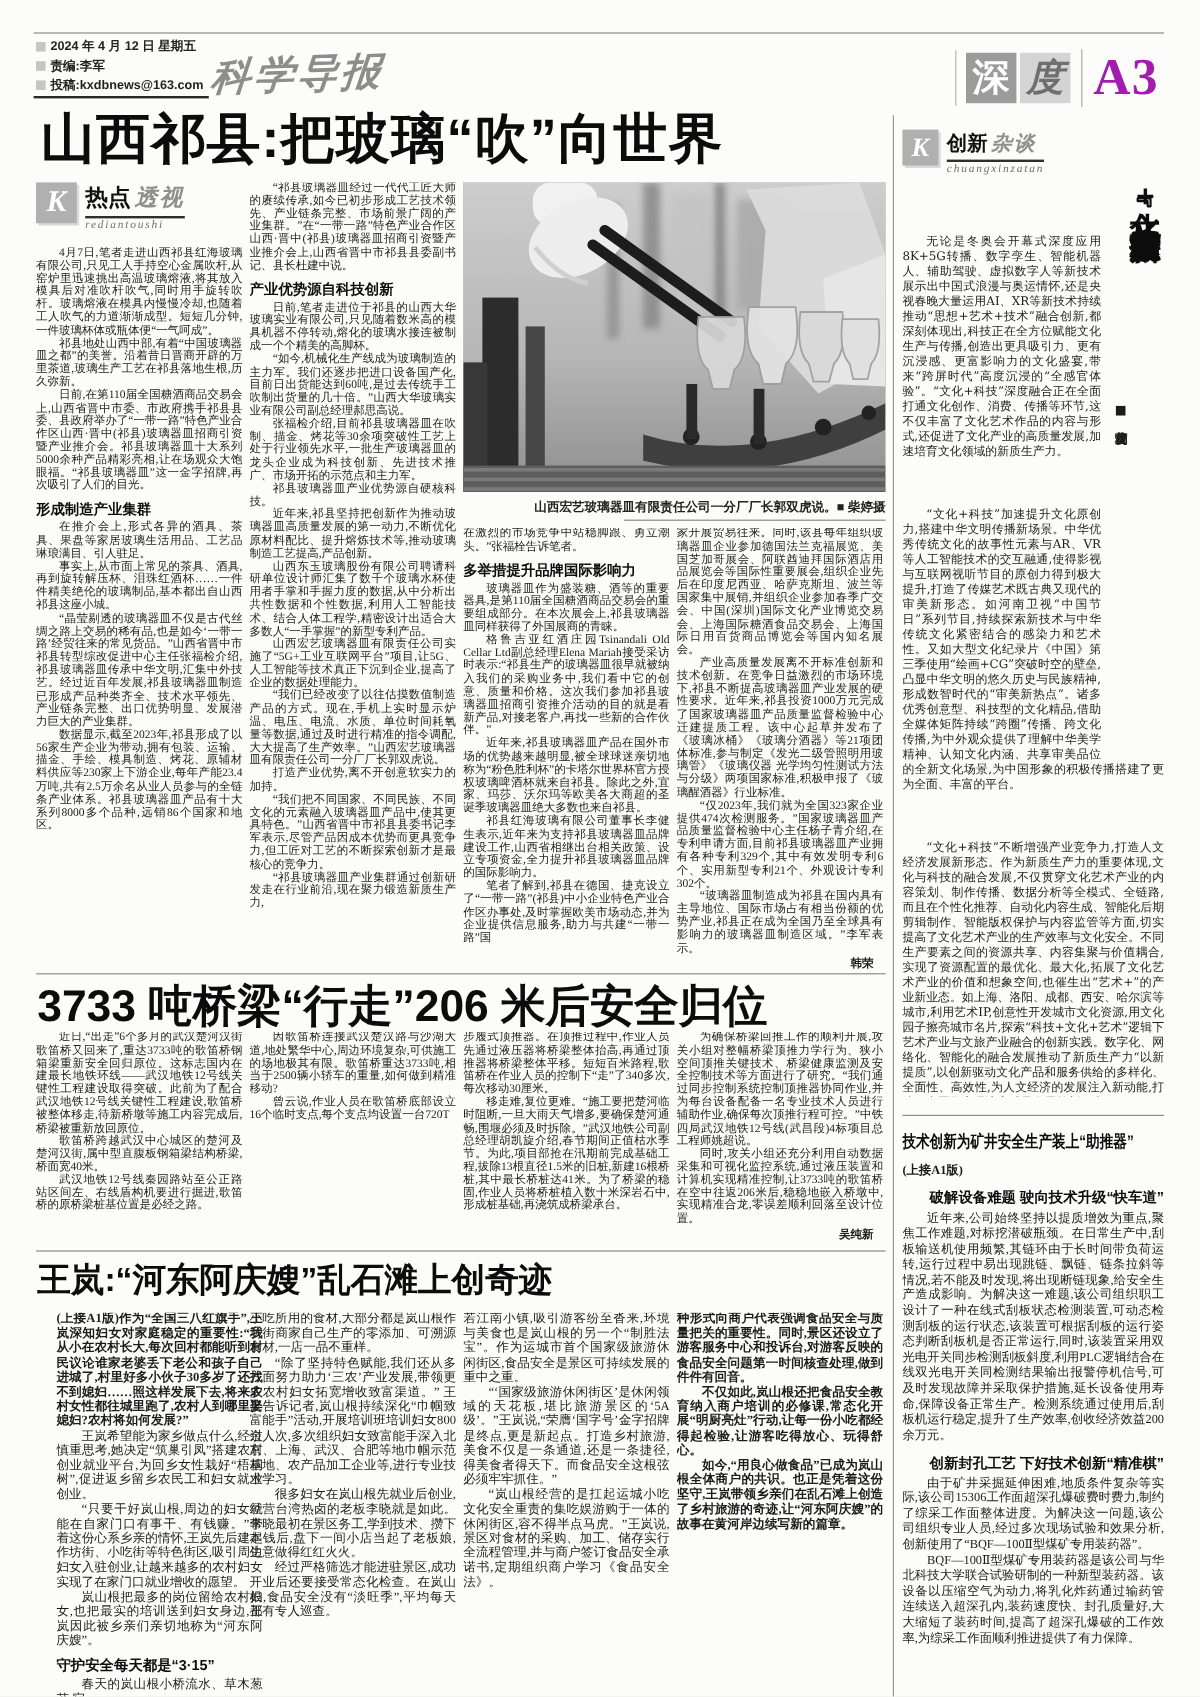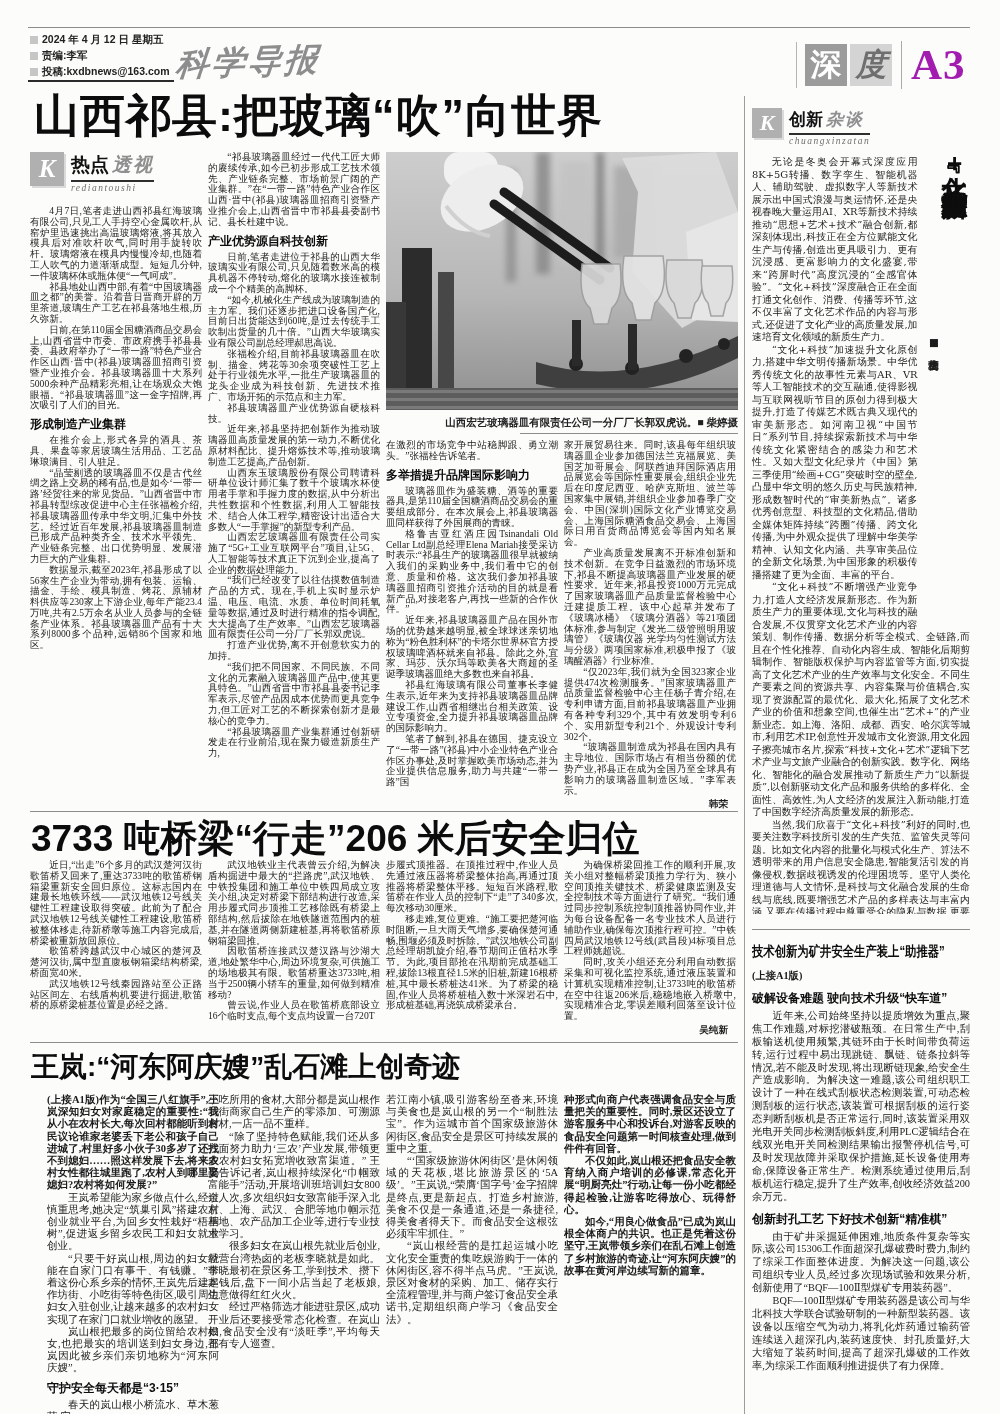--- a/index.html
+++ b/index.html
@@ -50,28 +50,28 @@
   
   .photo{position:absolute;left:386px;top:152px;width:352px;height:258px;background:#b9b9b9;overflow:hidden;}
   .photo-caption{position:absolute;left:386px;top:416px;width:352px;font:700 10.5px "Liberation Sans",sans-serif;text-align:right;color:#222;}
 
   
   .cx-article{position:absolute;left:752px;top:156px;width:218px;height:758px;overflow:hidden;
               font-size:9.9px;line-height:12.5px;text-align:justify;color:#1c1c1c;font-family:"DejaVu Serif",serif;}
   .cx-float{float:right;writing-mode:vertical-rl;height:474px;margin-left:7px;}
   .cx-title{font-size:26px;line-height:30px;font-weight:700;color:#0d0d0d;letter-spacing:0px;font-family:"Liberation Sans",sans-serif;}
   .cx-byline{font-size:10.5px;font-weight:700;padding-top:180px;margin-left:3px;}
-  .cx-article .blk-p{text-indent:2em;}
+  .cx-article .blk-p{text-indent:2em;margin-top:40px;}
 
   
   .mine{position:absolute;left:752px;top:940px;width:218px;height:474px;overflow:hidden;
         font-size:10.3px;line-height:12.9px;text-align:justify;}
   .mine-headline{font:700 14px "Liberation Sans",sans-serif;white-space:nowrap;transform:scaleX(0.81);
                  transform-origin:0 50%;margin:3px 0 9px;color:#0c0c0c;}
-  .mine .blk-h{font-size:12px;white-space:nowrap;margin:8px 0 5px;}
+  .mine .blk-h{font-size:12px;white-space:nowrap;margin:8px 0 5px;text-align:right;}
 </style>
 </head>
 <body>
 
 <div class="page">
 
   <div class="rule-h" style="left:28px;top:27px;width:942px;"></div>
   <div class="rule-h dark" style="left:28px;top:80px;width:146px;"></div>
 
   <div class="hdr-meta">
@@ -99,20 +99,21 @@
       <div class="kicker-pinyin">rediantoushi</div>
     </div>
   </div>
 
   <div class="newscol" style="left:30px;top:206px;height:602px;">
       <div class="blk-p">4月7日,笔者走进山西祁县红海玻璃有限公司,只见工人手持空心金属吹杆,从窑炉里迅速挑出高温玻璃熔液,将其放入模具后对准吹杆吹气,同时用手旋转吹杆。玻璃熔液在模具内慢慢冷却,也随着工人吹气的力道渐渐成型。短短几分钟,一件玻璃杯体或瓶体便“一气呵成”。</div>
       <div class="blk-p">祁县地处山西中部,有着“中国玻璃器皿之都”的美誉。沿着昔日晋商开辟的万里茶道,玻璃生产工艺在祁县落地生根,历久弥新。</div>
       <div class="blk-p">日前,在第110届全国糖酒商品交易会上,山西省晋中市委、市政府携手祁县县委、县政府举办了“一带一路”特色产业合作区山西·晋中(祁县)玻璃器皿招商引资暨产业推介会。祁县玻璃器皿十大系列5000余种产品精彩亮相,让在场观众大饱眼福。“祁县玻璃器皿”这一金字招牌,再次吸引了人们的目光。</div>
       <div class="blk-h">形成制造产业集群</div>
       <div class="blk-p">在推介会上,形式各异的酒具、茶具、果盘等家居玻璃生活用品、工艺品琳琅满目、引人驻足。</div>
+      <div class="blk-p">事实上,从市面上常见的茶具、酒具,再到旋转解压杯、泪珠红酒杯……一件件精美绝伦的玻璃制品,基本都出自山西祁县这座小城。</div>
       <div class="blk-p">“晶莹剔透的玻璃器皿不仅是古代丝绸之路上交易的稀有品,也是如今‘一带一路’经贸往来的常见货品。”山西省晋中市祁县转型综改促进中心主任张福检介绍,祁县玻璃器皿传承中华文明,汇集中外技艺。经过近百年发展,祁县玻璃器皿制造已形成产品种类齐全、技术水平领先、产业链条完整、出口优势明显、发展潜力巨大的产业集群。</div>
       <div class="blk-p">数据显示,截至2023年,祁县形成了以56家生产企业为带动,拥有包装、运输、描金、手绘、模具制造、烤花、原辅材料供应等230家上下游企业,每年产能23.4万吨,共有2.5万余名从业人员参与的全链条产业体系。祁县玻璃器皿产品有十大系列8000多个品种,远销86个国家和地区。</div>
     </div>
   <div class="newscol" style="left:208px;top:152px;height:656px;">
       <div class="blk-p">“祁县玻璃器皿经过一代代工匠大师的赓续传承,如今已初步形成工艺技术领先、产业链条完整、市场前景广阔的产业集群。”在“一带一路”特色产业合作区山西·晋中(祁县)玻璃器皿招商引资暨产业推介会上,山西省晋中市祁县县委副书记、县长杜建中说。</div>
       <div class="blk-h">产业优势源自科技创新</div>
       <div class="blk-p">日前,笔者走进位于祁县的山西大华玻璃实业有限公司,只见随着数米高的模具机器不停转动,熔化的玻璃水接连被制成一个个精美的高脚杯。</div>
       <div class="blk-p">“如今,机械化生产线成为玻璃制造的主力军。我们还逐步把进口设备国产化,目前日出货能达到60吨,是过去传统手工吹制出货量的几十倍。”山西大华玻璃实业有限公司副总经理郝思高说。</div>
       <div class="blk-p">张福检介绍,目前祁县玻璃器皿在吹制、描金、烤花等30余项突破性工艺上处于行业领先水平,一批生产玻璃器皿的龙头企业成为科技创新、先进技术推广、市场开拓的示范点和主力军。</div>
       <div class="blk-p">祁县玻璃器皿产业优势源自硬核科技。</div>
@@ -203,21 +204,20 @@
 
   <div class="rule-h" style="left:30px;top:811px;width:708px;"></div>
 
   <div class="headline-2">3733 吨桥梁“行走”206 米后安全归位</div>
   <div class="newscol" style="left:30px;top:860px;height:178px;">
       <div class="blk-p">近日,“出走”6个多月的武汉楚河汉街歌笛桥又回来了,重达3733吨的歌笛桥钢箱梁重新安全回归原位。这标志国内在建最长地铁环线——武汉地铁12号线关键性工程建设取得突破。此前为了配合武汉地铁12号线关键性工程建设,歌笛桥被整体移走,待新桥墩等施工内容完成后,桥梁被重新放回原位。</div>
       <div class="blk-p">歌笛桥跨越武汉中心城区的楚河及楚河汉街,属中型直腹板钢箱梁结构桥梁,桥面宽40米。</div>
       <div class="blk-p">武汉地铁12号线秦园路站至公正路站区间左、右线盾构机要进行掘进,歌笛桥的原桥梁桩基位置是必经之路。</div>
     </div>
   <div class="newscol" style="left:208px;top:860px;height:178px;">
-      <div class="blk-p">武汉地铁业主代表曾云介绍,为解决盾构掘进中最大的“拦路虎”,武汉地铁、中铁投集团和施工单位中铁四局成立攻关小组,决定对桥梁下部结构进行改造,采用步履式同步顶推工艺移除既有桥梁上部结构,然后拔除在地铁隧道范围内的桩基,并在隧道两侧新建桩基,再将歌笛桥原钢箱梁回推。</div>
       <div class="blk-p">因歌笛桥连接武汉楚汉路与沙湖大道,地处繁华中心,周边环境复杂,可供施工的场地极其有限。歌笛桥重达3733吨,相当于2500辆小轿车的重量,如何做到精准移动?</div>
       <div class="blk-p">曾云说,作业人员在歌笛桥底部设立16个临时支点,每个支点均设置一台720T</div>
     </div>
   <div class="newscol" style="left:386px;top:860px;height:178px;">
       <div class="blk-cont">步履式顶推器。在顶推过程中,作业人员先通过液压器将桥梁整体抬高,再通过顶推器将桥梁整体平移。短短百米路程,歌笛桥在作业人员的控制下“走”了340多次,每次移动30厘米。</div>
       <div class="blk-p">移走难,复位更难。“施工要把楚河临时阻断,一旦大雨天气增多,要确保楚河通畅,围堰必须及时拆除。”武汉地铁公司副总经理胡凯旋介绍,春节期间正值枯水季节。为此,项目部抢在汛期前完成基础工程,拔除13根直径1.5米的旧桩,新建16根桥桩,其中最长桥桩达41米。为了桥梁的稳固,作业人员将桥桩植入数十米深岩石中,形成桩基础,再浇筑成桥梁承台。</div>
     </div>
   <div class="newscol" style="left:564px;top:860px;height:178px;">
       <div class="blk-p">为确保桥梁回推工作的顺利开展,攻关小组对整幅桥梁顶推力学行为、狭小空间顶推关键技术、桥梁健康监测及安全控制技术等方面进行了研究。“我们通过同步控制系统控制顶推器协同作业,并为每台设备配备一名专业技术人员进行辅助作业,确保每次顶推行程可控。”中铁四局武汉地铁12号线(武昌段)4标项目总工程师姚超说。</div>
       <div class="blk-p">同时,攻关小组还充分利用自动数据采集和可视化监控系统,通过液压装置和计算机实现精准控制,让3733吨的歌笛桥在空中往返206米后,稳稳地嵌入桥墩中,实现精准合龙,零误差顺利回落至设计位置。</div>

